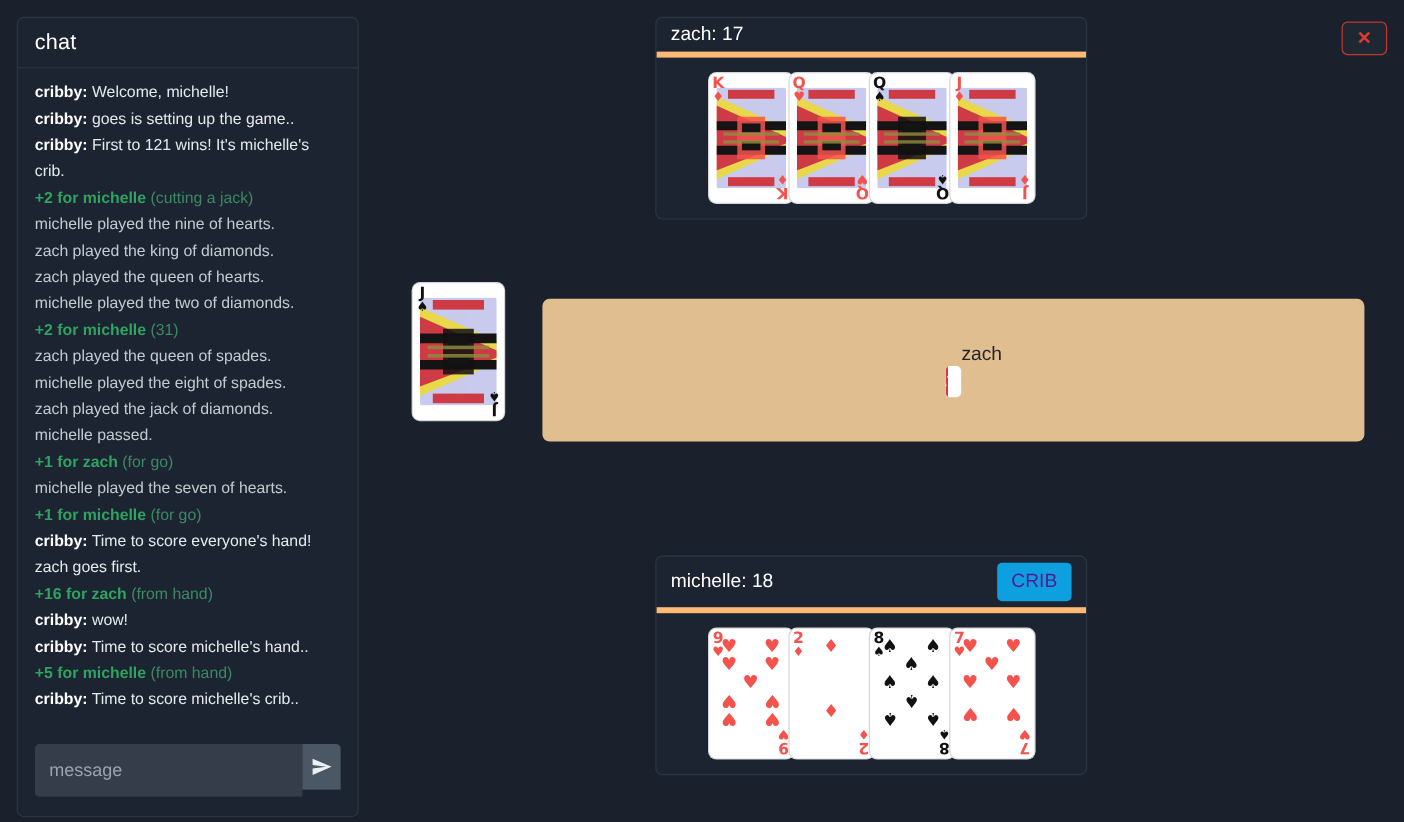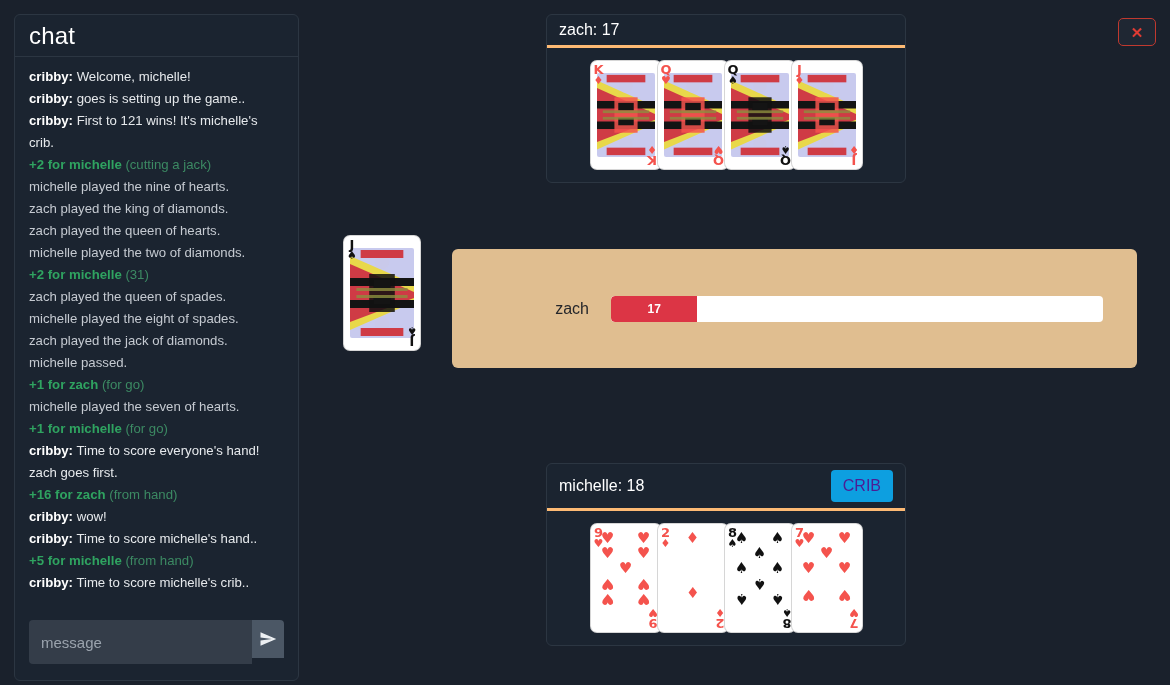--- a/index.html
+++ b/index.html
@@ -21,21 +21,21 @@
     border-radius: 6px;
     display: flex; flex-direction: column;
     overflow: hidden;
   }
   .chat-header {
     height: 42px; flex: 0 0 42px;
     display: flex; align-items: center;
     padding: 0 14px;
     border-bottom: 1px solid #2c3642;
   }
-  .chat-title { color: #fff; font-size: 24px; letter-spacing: .2px; }
+  .chat-title { color: #fff; font-size: 18px; letter-spacing: .2px; }
   .chat-log {
     flex: 1 1 auto;
     padding: 9px 14px 4px 14px;
     overflow: hidden;
   }
   .chat-line {
     font-size: 13.2px;
     line-height: 22px;
     color: #c8cdd4;
     word-wrap: break-word;
@@ -95,21 +95,21 @@
     border: 1px solid #2c3642;
     border-radius: 6px;
     overflow: hidden;
   }
   .hand-panel.top { left: 546px; top: 14px; }
   .hand-panel.bottom { left: 546px; top: 463px; }
   .hand-header {
     height: 33px;
     display: flex; align-items: center; justify-content: space-between;
     padding: 0 12px;
-    border-bottom: 3px solid #fdba74;
+    border-bottom: 5px solid #fdba74;
   }
   .hand-panel.bottom .hand-header { height: 47px; }
   .hand-name { color: #fff; font-size: 16px; }
   .crib-badge {
     background: #0d9fe0;
     color: #4c1d95;
     font-size: 16px;
     border: none;
     border-radius: 4px;
     padding: 7px 12px;
@@ -173,21 +173,21 @@
   
   .scoreboard {
     position: absolute; left: 452px; top: 249px;
     width: 685px; height: 119px;
     background: #e0be90;
     border-radius: 6px;
     padding: 16px 34px 16px 34px;
     display: flex; flex-direction: column; justify-content: center;
     gap: 16px;
   }
-  .score-row { display: flex; align-items: center; }
+  .score-row { display: flex; align-items: center; flex-direction: column; }
   .score-label {
     width: 125px;
     text-align: right;
     padding-right: 22px;
     color: #24262a;
     font-size: 16px;
   }
   .track {
     flex: 1 1 auto;
     height: 26px;

